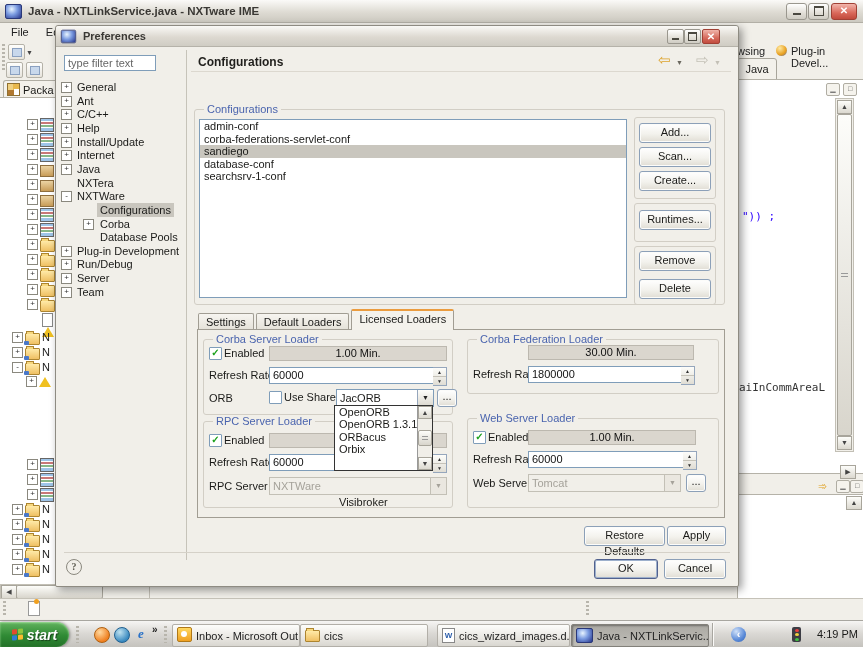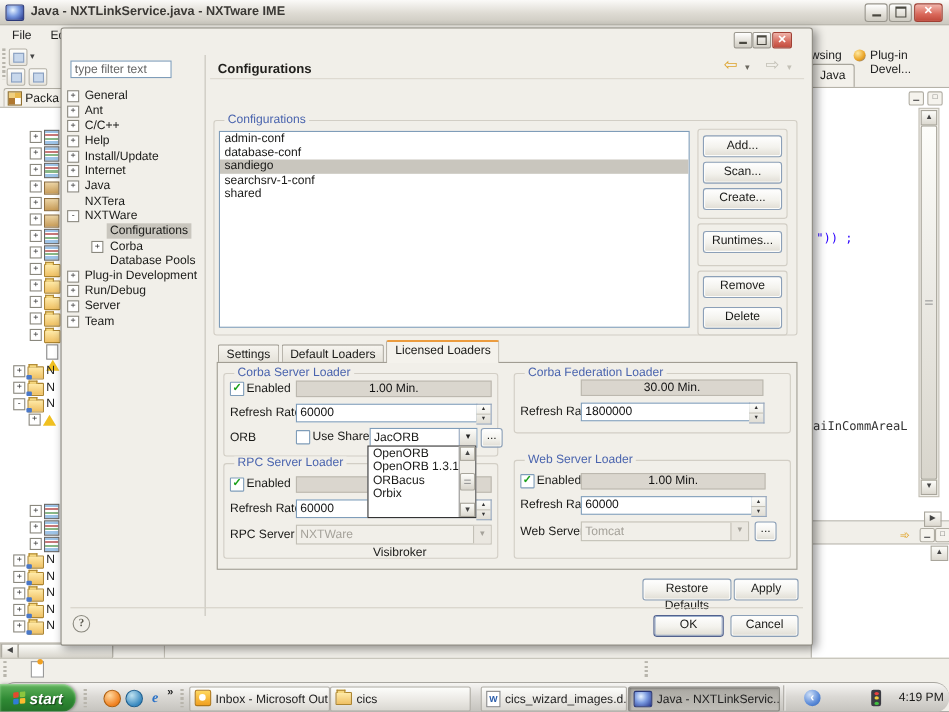--- a/index.html
+++ b/index.html
@@ -125,21 +125,21 @@
 
   .ddlist{position:absolute;background:#fff;border:1px solid #333;z-index:30;}
   .ddrow{height:12.4px;line-height:12.4px;padding-left:4px;white-space:nowrap;}
   .ddsb{position:absolute;right:0;top:0;bottom:0;width:14px;background:#f0eee8;border-left:1px solid #999;}
 
   .helpbtn{position:absolute;width:14px;height:14px;border:1.5px solid #8a8necb;border:1.5px solid #8a887e;border-radius:50%;
     text-align:center;font:bold 10px/13px "Liberation Serif",serif;color:#5a584e;}
 
   
   #taskbar{position:absolute;left:0;top:620px;width:863px;height:27px;
-    background:linear-gradient(180deg,#f6f5f3,#dbd9d5 45%,#c3c1bc);border-top:1px solid #a8a6a0;border-radius:14px;}
+    background:linear-gradient(180deg,#f6f5f3,#dbd9d5 45%,#c3c1bc);border-top:1px solid #a8a6a0;}
   #startbtn{position:absolute;left:0;top:1px;height:25px;width:69px;border-radius:0 13px 13px 0;
     background:linear-gradient(180deg,#62b35e,#2f8a34 55%,#237128);box-shadow:inset 0 1px 2px #9fdb9a, 1px 0 3px rgba(0,0,0,.4);
     display:flex;align-items:center;justify-content:center;color:#fff;font:bold italic 14px "Liberation Sans",sans-serif;
     text-shadow:1px 1px 1px rgba(0,0,0,.5);}
   .flag{display:inline-block;width:11px;height:11px;margin-right:4px;transform:skewY(-6deg);
     display:grid;grid-template:1fr 1fr/1fr 1fr;gap:1px;}
   .flag span{border-radius:1px;}
   .taskbtn{position:absolute;top:3px;height:21px;border:1px solid #b2afa8;border-radius:2px;
     background:linear-gradient(#fdfdfb,#e9e7e2 60%,#d9d7d1);display:flex;align-items:center;padding:0 4px;
     white-space:nowrap;overflow:hidden;font-size:11px;color:#222;}
@@ -338,20 +338,24 @@
   <span class="sbtn" style="left:846px;top:496px;">▲</span>
 
   <div class="abs" style="left:0;top:598px;width:863px;height:22px;background:#f1efe9;border-top:1px solid #c5c2b8;"></div>
   <div class="dotgrip" style="left:3px;top:601px;height:16px;"></div>
   <span class="abs" style="left:28px;top:601px;width:10px;height:13px;background:#fff;border:1px solid #999;">
       <i class="abs" style="left:5px;top:-3px;width:5px;height:5px;background:#f0a020;border-radius:50%;"></i>
     </span>
   <div class="dotgrip" style="left:586px;top:601px;height:16px;"></div>
 
   <div id="dialog">
+    <div class="dtitle">
+      <span class="ecl" style="transform:scale(.9);"></span>
+      <span class="wtitle" style="font-size:11px;">Preferences</span>
+    </div>
     <span class="dbtn" style="right:54px;"><i class="g-min" style="margin-top:8px;width:7px;"></i></span>
     <span class="dbtn" style="right:37px;"><i class="g-max" style="width:7px;height:6px;"></i></span>
     <span class="dbtn close" style="right:18px;width:16px;font-size:9px;font-weight:bold;line-height:12px;"><span class="g-x">✕</span></span>
 
     <input class="tfilter" style="left: 8px; top: 29px; width: 84px;" value="type filter text">
     <div class="abs" id="pref-tree" style="left:0;top:54px;width:128px;height:240px;">
         <div class="ptrow" style="top: 0px;">
           <div class="exp" style="left: 5px;">+</div>
           <div class="plabel" style="left: 18px;">General</div>
         </div>
@@ -419,24 +423,24 @@
     <span class="abs navarrow" style="left:602px;top:27px;color:#dia24c;color:#dda32c;">⇦</span>
     <span class="abs caret" style="left:620px;top:33px;">▼</span>
     <span class="abs navarrow" style="left:640px;top:27px;color:#c3c0b6;">⇨</span>
     <span class="abs caret" style="left:658px;top:33px;color:#c3c0b6;">▼</span>
     <div class="abs" style="left:135px;top:45px;width:540px;height:1px;background:#dcd8cf;"></div>
 
     <div class="group" style="left:138px;top:83px;width:529px;height:194px;"></div>
     <span class="glabel" style="left:148px;top:77px;">Configurations</span>
     <div class="listbox" id="cfg-list" style="left:143px;top:93px;width:426px;height:177px;">
         <div class="clirow">admin-conf</div>
+        <div class="clirow">corba-federations-servlet-conf</div>
+        <div class="clirow sel">sandiego</div>
         <div class="clirow">database-conf</div>
-        <div class="clirow sel">sandiego</div>
         <div class="clirow">searchsrv-1-conf</div>
-        <div class="clirow">shared</div>
       </div>
     <div class="group" style="left:578px;top:91px;width:80px;height:80px;"></div>
     <div class="group" style="left:578px;top:177px;width:80px;height:37px;"></div>
     <div class="group" style="left:578px;top:220px;width:80px;height:57px;"></div>
     <div id="side-buttons"></div>
 
     <div class="tabs" id="tabs" style="left:142px;top:282px;">
         <div class="tab">Settings</div>
         <div class="tab">Default Loaders</div>
         <div class="tab active">Licensed Loaders</div>

